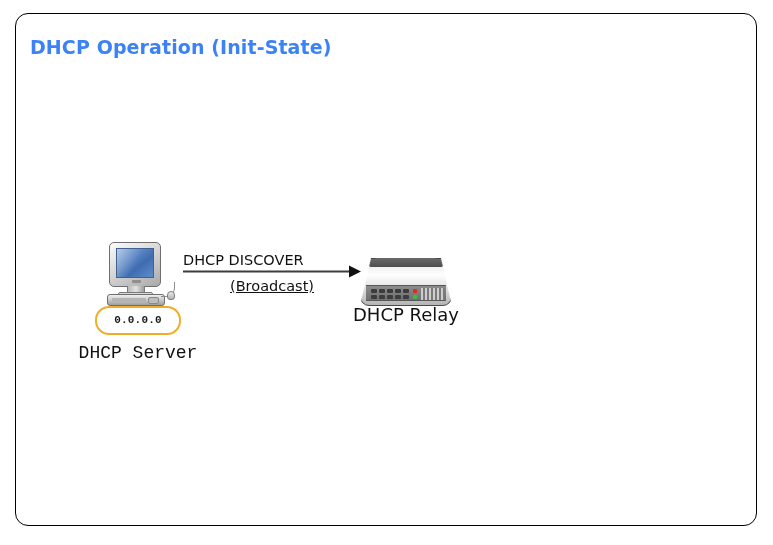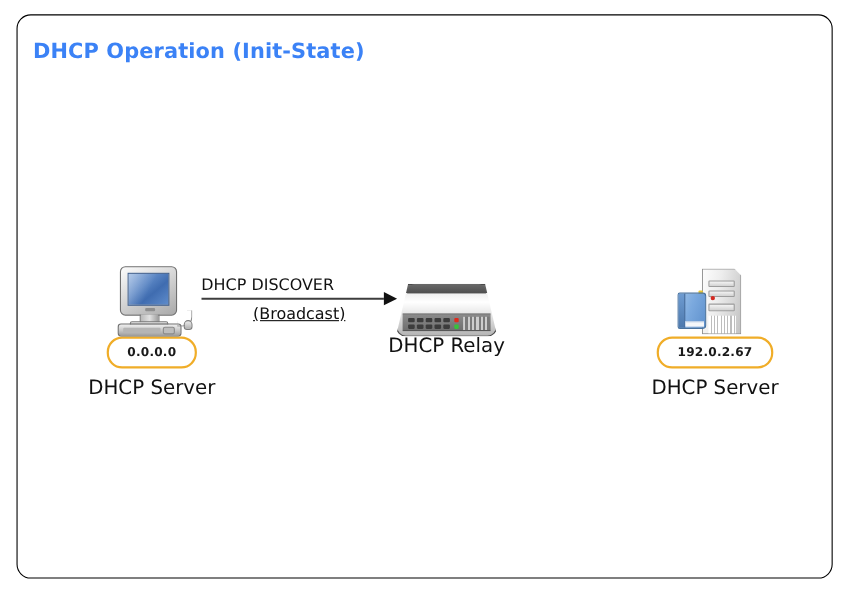--- a/index.html
+++ b/index.html
@@ -350,21 +350,21 @@
     left: 0; top: 26px;
     width: 178px;
     text-align: center;
     font-size: 14.5px;
     color: #111111;
     white-space: nowrap;
     text-decoration: underline;
   }
 
   
-  #node-client { left: 64px; top: 236px; width: 148px; }
+  #node-client { left: 64px; top: 236px; width: 148px; font-family: Liberation Mono, monospace; }
   #node-relay  { left: 290px; top: 236px; width: 232px; }
   #node-server { left: 580px; top: 236px; width: 140px; }
 </style>
 </head>
 <body>
 
 <div id="canvas">
 
   <div class="frame"></div>
 
@@ -415,44 +415,20 @@
           <div class="switch-leds">
             <i class="led-red"></i>
             <i class="led-green"></i>
           </div>
         </div>
       </div>
     </div>
     <div class="node-label">DHCP Relay</div>
   </div>
 
-  <div class="node" id="node-server">
-    <div class="node-icon-wrap">
-      <div class="server">
-        <div class="srv-tower">
-          <div class="srv-bay b1"></div>
-          <div class="srv-bay b2"></div>
-          <div class="srv-bay b3"></div>
-          <div class="srv-led"></div>
-          <div class="srv-vents"></div>
-        </div>
-        <div class="srv-strip s-yellow"></div>
-        <div class="srv-strip s-green"></div>
-        <div class="srv-strip s-red"></div>
-        <div class="srv-book">
-          <div class="srv-book-spine"></div>
-          <div class="srv-book-pages"></div>
-        </div>
-      </div>
-    </div>
-    <div class="badge-row">
-      <span class="addr-badge">192.0.2.67</span>
-    </div>
-    <div class="node-label">DHCP Server</div>
-  </div>
 
   <div class="arrow-wrap">
     <div class="arrow-label-top">DHCP DISCOVER</div>
     <div class="arrow-label-bottom">(Broadcast)</div>
     <svg class="arrow-svg" width="178" height="52">
       <line x1="0" y1="19.5" x2="166" y2="19.5" stroke="#3d3d3d" stroke-width="1.8"></line>
       <polygon points="166,13.5 178,19.5 166,25.5" fill="#111111"></polygon>
     </svg>
   </div>
 

